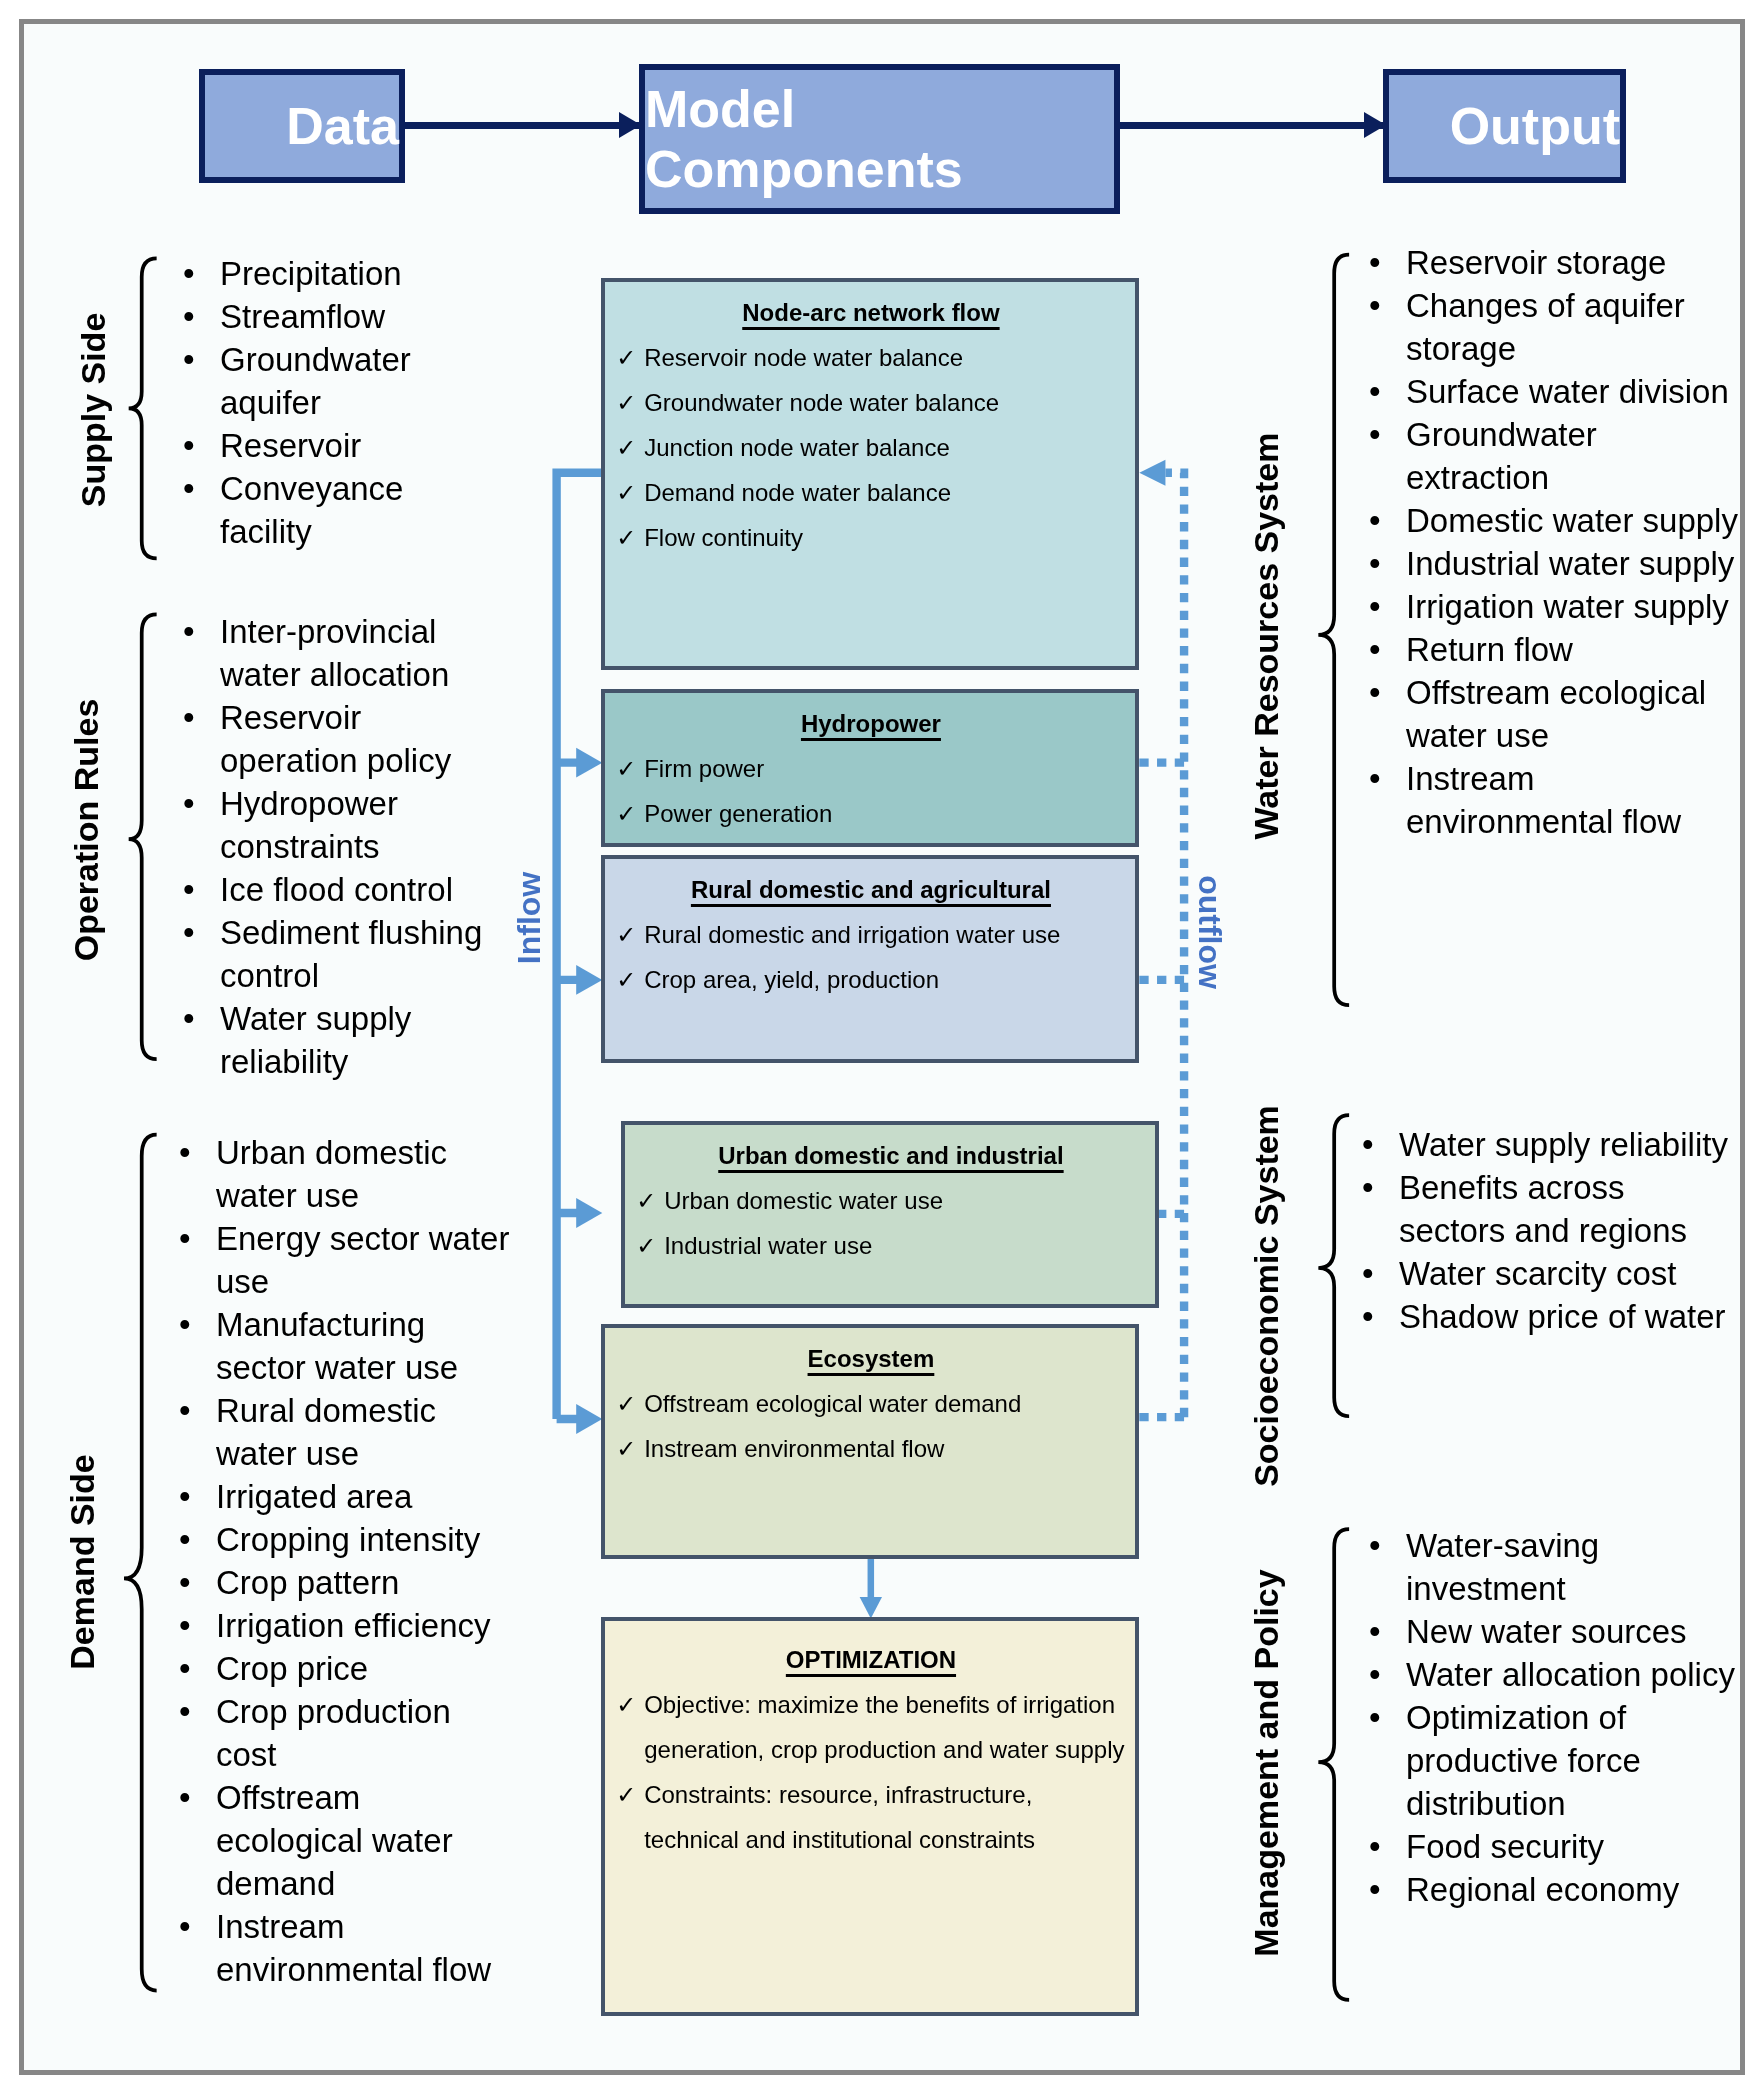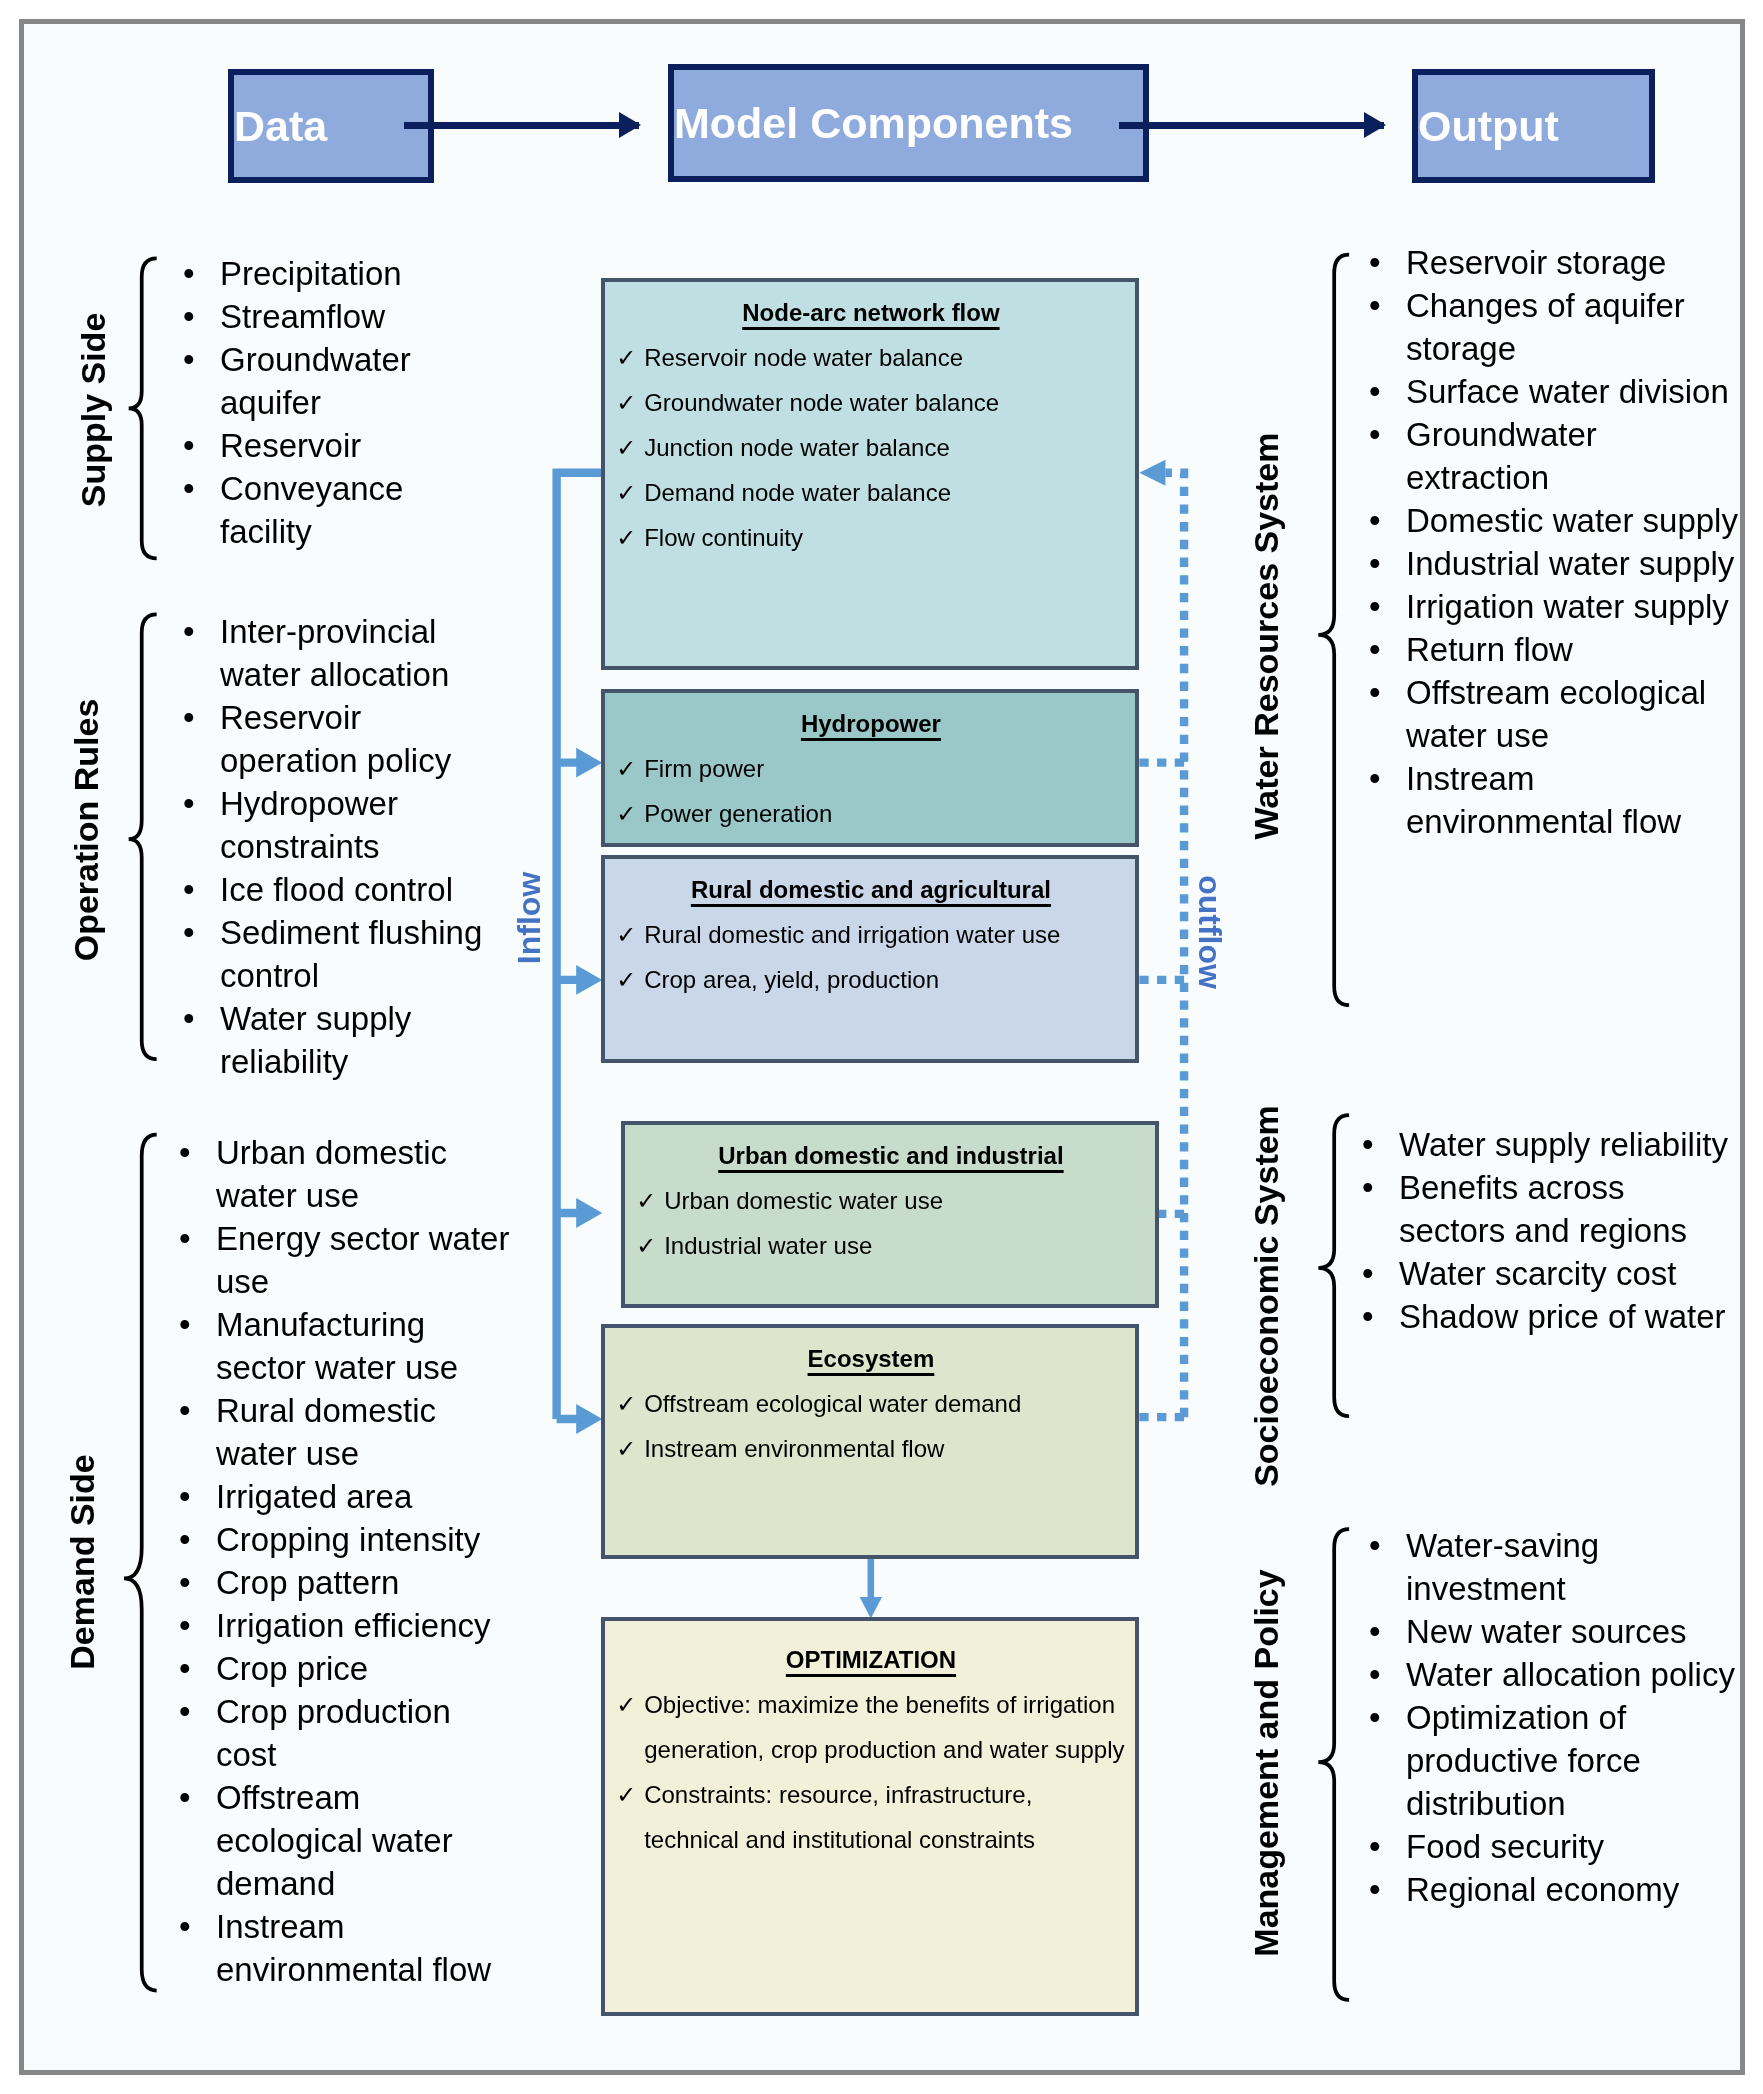--- a/index.html
+++ b/index.html
@@ -1,22 +1,22 @@
 <!DOCTYPE html>
 <html style="font-size:15px"><head>
 <meta charset="utf-8">
 <style>
   html, body { margin: 0; padding: 0; background: #ffffff; }
   body { width: 1764px; height: 2095px; position: relative; overflow: hidden;
          font-family: "Liberation Sans", sans-serif; color: #000; }
   .frame { position: absolute; left: 18.6px; top: 18.6px; width: 1726px; height: 2056px;
            box-sizing: border-box; border: 5.6px solid #878787; background: #f9fcfc; }
   .hdr { position: absolute; box-sizing: border-box; border: 6.5px solid #0b1f5c;
-         background: #8faadc; color: #ffffff; font-weight: bold; font-size: 43px;
-         display: flex; align-items: center; justify-content: flex-start; margin-left: 29px; }
+         background: #8faadc; color: #ffffff; font-weight: bold; font-size: 52px;
+         display: flex; align-items: center; justify-content: flex-end; }
   .hdr span { display: block; }
   .harrow { position: absolute; height: 6.5px; background: #0b1f5c; }
   .harrow::after { content: ""; position: absolute; right: -1.9px; top: -10.3px;
                    border-left: 22.4px solid #0b1f5c; border-top: 13px solid transparent; border-bottom: 13px solid transparent; }
   .box { position: absolute; left: 601px; width: 538px; box-sizing: border-box;
          border: 4.7px solid #44546a; padding: 7.5px 9.3px 0 11.2px; font-size: 24px; line-height: 45px; }
   .box .title { text-align: center; font-weight: bold; }
   .box .title span { text-decoration: underline; text-underline-offset: 5.6px; text-decoration-thickness: 2.8px; }
   .box .item { position: relative; padding-left: 28px; }
   .box .item .chk { position: absolute; left: 0; top: 0; }
@@ -31,21 +31,21 @@
 </style>
 </head>
 <body>
 
 <div class="frame"></div>
 
 <div class="hdr" style="left:199px;top:69px;width:206px;height:114px;">
   <span>Data</span>
 </div>
 <div class="harrow" style="left:404px;top:122px;width:235px;"></div>
-<div class="hdr" style="left:639px;top:64px;width:481px;height:118px;">
+<div class="hdr" style="left:639px;top:64px;width:481px;height:150px;">
   <span>Model Components</span>
 </div>
 <div class="harrow" style="left:1119px;top:122px;width:265px;"></div>
 <div class="hdr" style="left:1383px;top:69px;width:243px;height:114px;">
   <span>Output</span>
 </div>
 
 <svg class="overlay" width="1764" height="2095" viewBox="0 0 1892 2247">
   <defs>
     <marker id="ah" markerWidth="6" markerHeight="6" refX="5" refY="3" orient="auto" markerUnits="strokeWidth">

